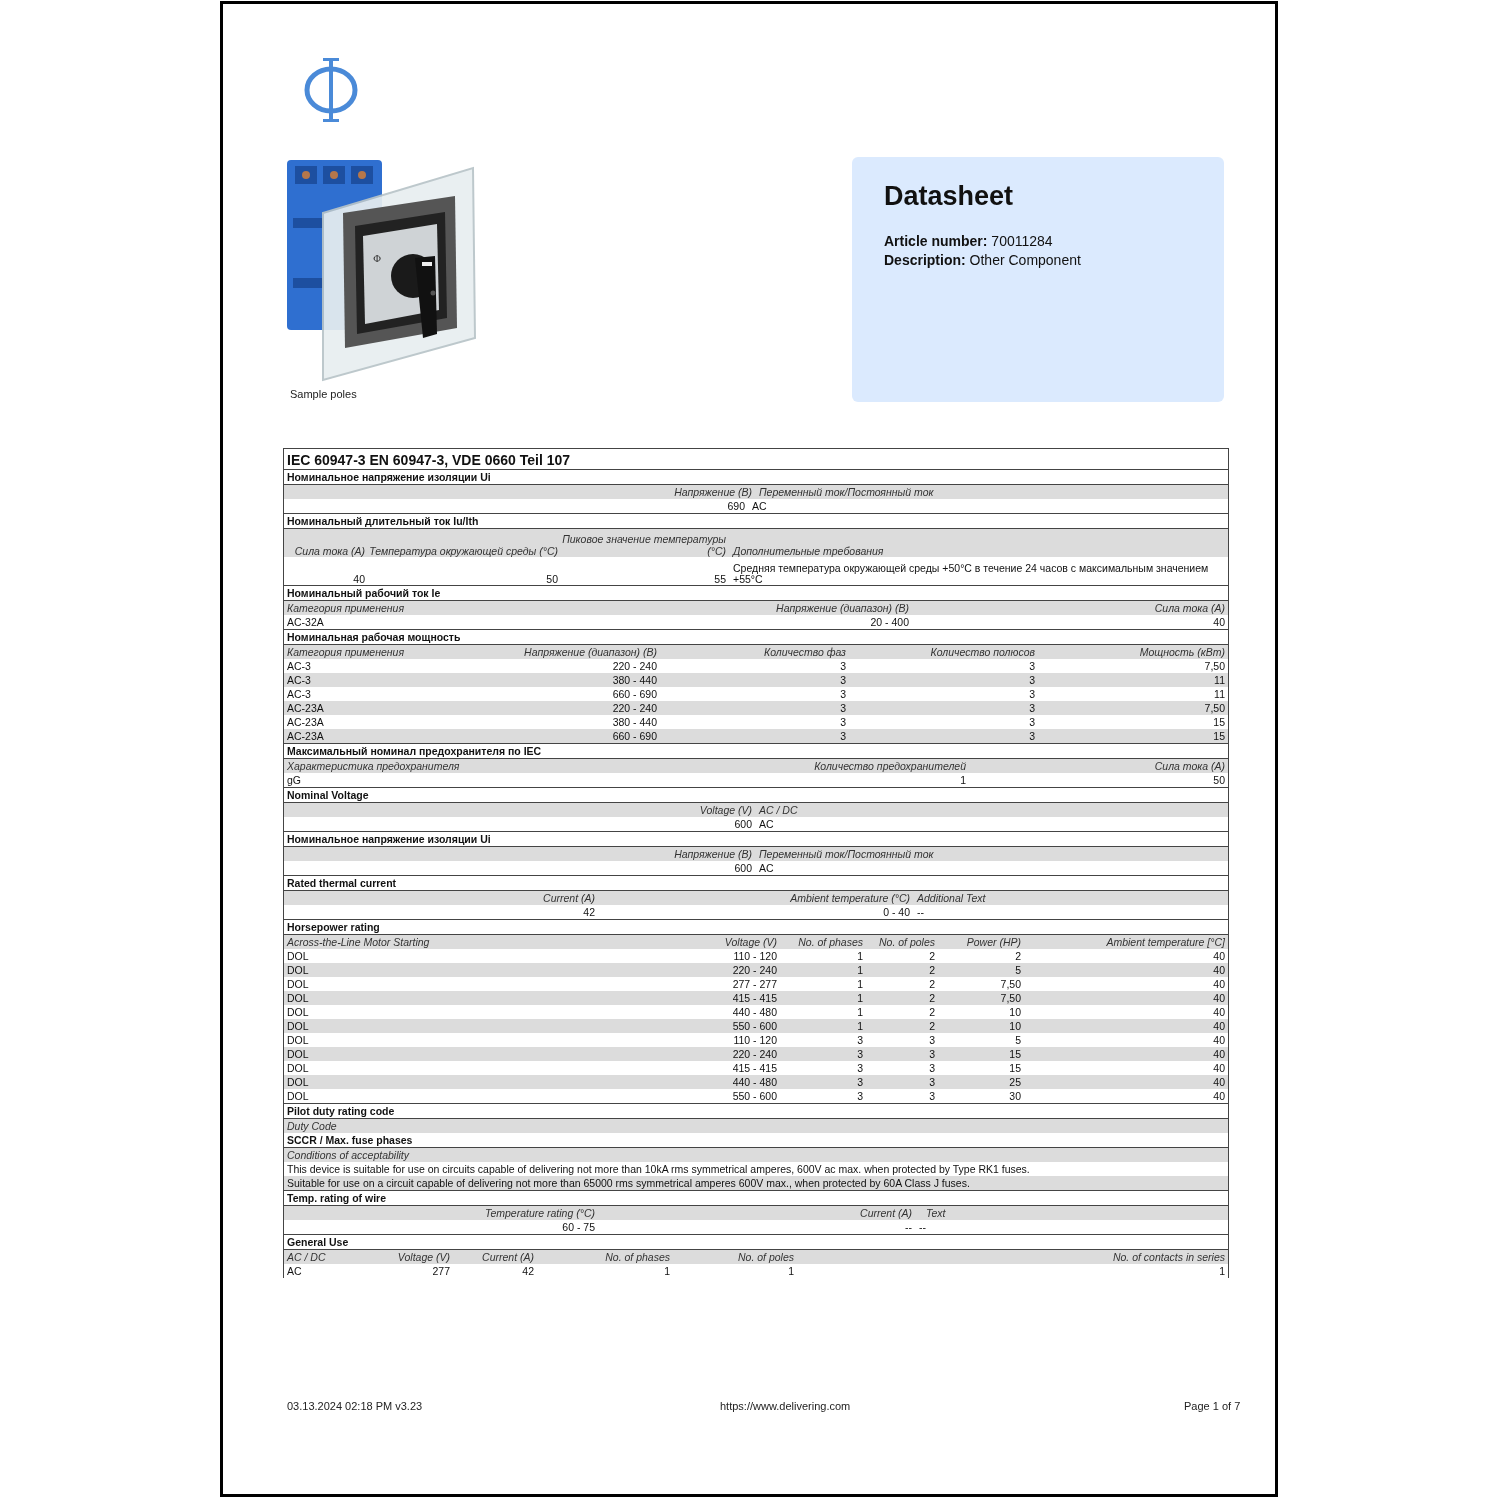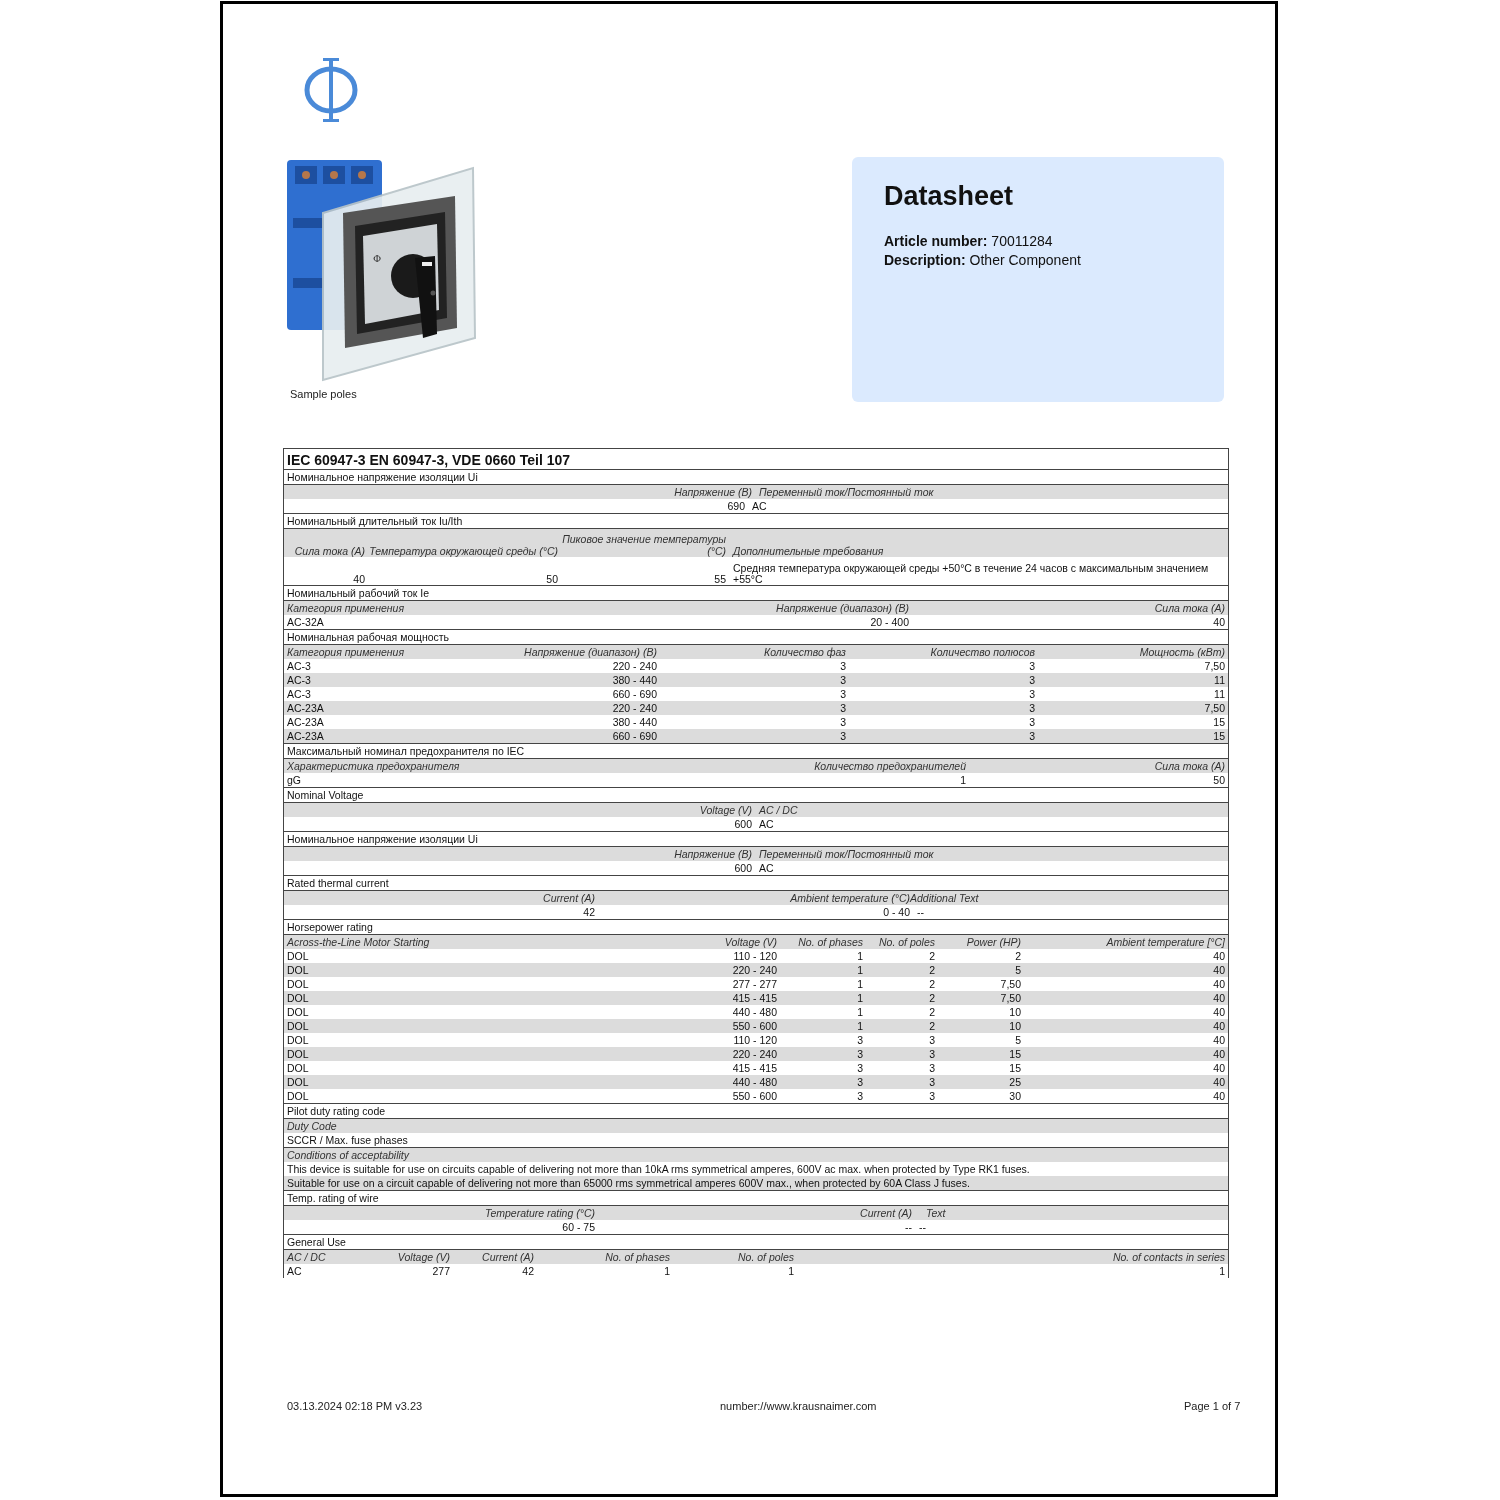--- a/index.html
+++ b/index.html
@@ -10,21 +10,21 @@
   .logo-text { font-family:"DejaVu Sans", sans-serif; font-size:33px; color:#555; margin-left:16px; letter-spacing:0.3px; }
   .product-img { position:absolute; left:285px; top:158px; width:195px; height:225px; }
   .caption { position:absolute; left:290px; top:388px; font-size:11px; color:#222; }
   .info-box { position:absolute; left:852px; top:157px; width:372px; height:245px; background:#dbeafe; border-radius:6px; box-sizing:border-box; padding:24px 32px; }
   .info-title { font-size:27px; font-weight:bold; margin:0 0 20px 0; }
   .info-line { font-size:14px; line-height:19px; }
   .info-line b { font-weight:bold; }
 
   .spec { position:absolute; left:283px; top:448px; width:944px; font-family:"Liberation Sans", sans-serif; font-size:10.5px; border-left:1px solid #444; border-right:1px solid #444; border-top:1px solid #444; }
   .spec .std { font-size:14px; font-weight:bold; padding:4px 3px 1px 3px; height:15px; line-height:15px; border-bottom:1px solid #444; }
-  .spec .sec { font-weight:normal; padding:0 3px; height:14px; line-height:14px; border-bottom:1px solid #444; }
+  .spec .sec { font-weight:bold; padding:0 3px; height:14px; line-height:14px; border-bottom:1px solid #444; }
   .spec .row { display:flex; height:14px; line-height:14px; padding:0 3px; }
   .spec .row.hdr { background:#dcdcdc; font-style:italic; color:#333; }
   .spec .row.alt { background:#dcdcdc; }
   .spec .row.last { border-bottom:1px solid #444; }
   .spec .c { white-space:nowrap; overflow:visible; }
   .r { text-align:right; }
   .l { text-align:left; }
   .tall { height:28px !important; line-height:12px !important; align-items:flex-end; }
   .footer { position:absolute; top:1400px; font-size:11px; color:#222; }
 </style>
@@ -191,21 +191,21 @@
   </div>
   <div class="row last">
     <span class="c r" style="width:465px">600</span>
     <span class="c l" style="margin-left:7px">AC</span>
   </div>
 
   <div class="sec">Rated thermal current</div>
   <div class="row hdr">
     <span class="c r" style="width:308px">Current (A)</span>
     <span class="c r" style="width:315px">Ambient temperature (°C)</span>
-    <span class="c l" style="">Additional Text</span>
+    <span class="c l" style="margin-left:7px">Additional Text</span>
   </div>
   <div class="row last">
     <span class="c r" style="width:308px">42</span>
     <span class="c r" style="width:315px">0 - 40</span>
     <span class="c l" style="margin-left:7px">--</span>
   </div>
 
   <div class="sec">Horsepower rating</div>
   <div class="row hdr">
     <span class="c l" style="width:300px">Across-the-Line Motor Starting</span>
@@ -345,14 +345,14 @@
     <span class="c l" style="width:60px">AC</span>
     <span class="c r" style="width:103px">277</span>
     <span class="c r" style="width:84px">42</span>
     <span class="c r" style="width:136px">1</span>
     <span class="c r" style="width:124px">1</span>
     <span class="c r" style="flex:1">1</span>
   </div>
 </div>
 
 <div class="footer" style="left:287px">03.13.2024 02:18 PM v3.23</div>
-<div class="footer" style="left:720px">number://www.krausnaimer.com</div>
+<div class="footer" style="left:720px">https://www.delivering.com</div>
 <div class="footer" style="left:1184px">Page 1 of  7</div>
 
 </body></html>

